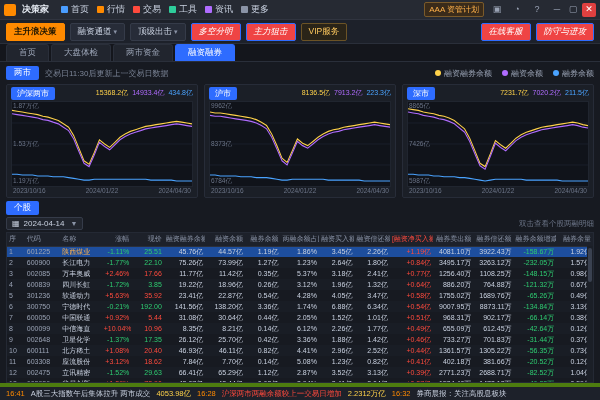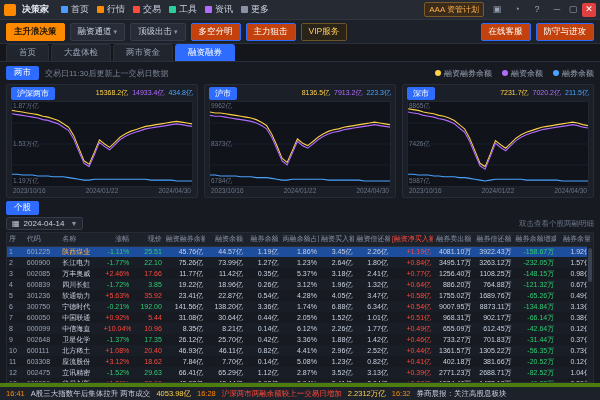--- a/index.html
+++ b/index.html
@@ -22,21 +22,21 @@
     cursor:pointer; border-radius:2px; font-size:9px; }
   .winctl { display:flex; gap:2px; }
   .close-btn { background:#e04040; color:#fff; }
 
   
   .toolbar { height:24px; flex:0 0 24px; background:#1d212a; display:flex; align-items:center;
     gap:16px; padding:0 6px; border-bottom:1px solid #2a2f3a; }
   .tbtn { padding:2px 7px; border-radius:2px; font-size:8.5px; cursor:pointer; white-space:nowrap;
     border:1px solid #353b49; background:#272c38; color:#c9d1e0; }
   .tbtn.orange { background:#ff8a00; border-color:#ff8a00; color:#1b1400; font-weight:bold; }
-  .tbtn.blue { background:#c2410c; border-color:#2e6cff; color:#fff; }
+  .tbtn.blue { background:#ef4444; border-color:#2e6cff; color:#fff;font-style:italic; }
   .tbtn.vip { background:#2a2418; border-color:#6b5326; color:#ffc95e; }
   .caret { font-size:7px; color:#8a93a6; margin-left:2px; }
   .toolbar .spacer { flex:1; }
 
   
   .tabsrow { height:18px; flex:0 0 18px; background:#14161c; display:flex; align-items:flex-end;
     padding:0 6px; gap:2px; border-bottom:1px solid #2a2f3a; }
   .ptab { padding:2px 12px; font-size:8.5px; background:#21252e; color:#9aa3b5;
     border:1px solid #2a2f3a; border-bottom:none; border-radius:3px 3px 0 0; cursor:pointer; }
   .ptab.active { background:#2e6cff; color:#fff; border-color:#2e6cff; }

